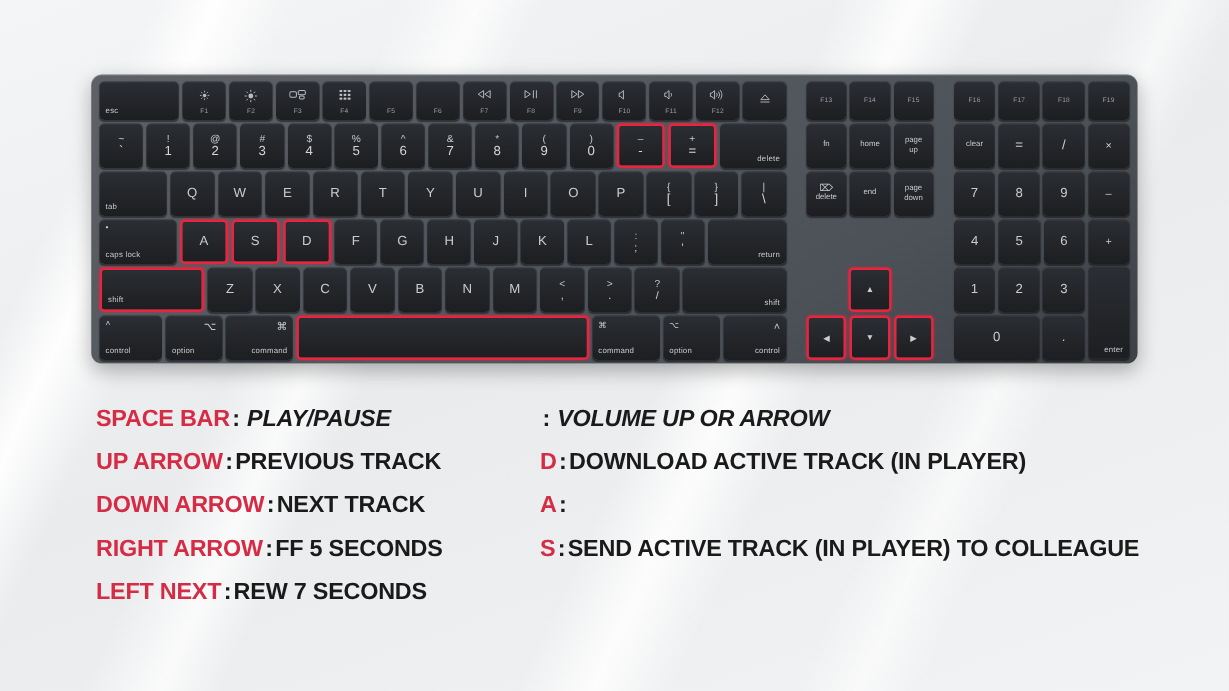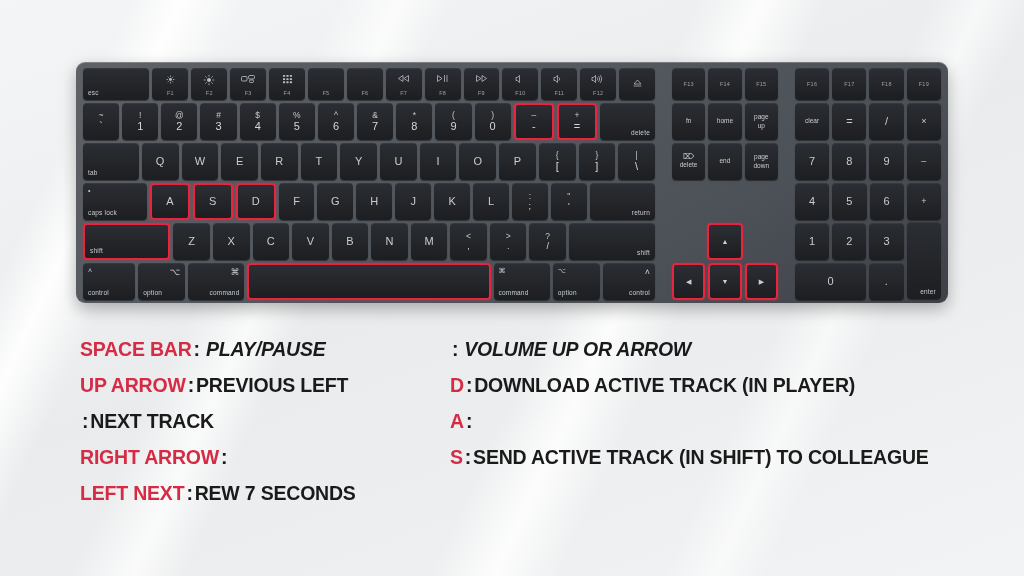--- a/index.html
+++ b/index.html
@@ -695,29 +695,31 @@
 <div id="legend">
   <div class="col left">
     <div class="legend-line pad">
       <span class="k">SPACE BAR</span>
       <span class="sep">:</span>
       <span class="v">PLAY/PAUSE</span>
     </div>
     <div class="legend-line">
       <span class="k">UP ARROW</span>
       <span class="sep">:</span>
-      <span class="v">PREVIOUS LEFT</span>
+      <span class="v">PREVIOUS TRACK</span>
     </div>
     <div class="legend-line">
+      <span class="k">DOWN ARROW</span>
       <span class="sep">:</span>
       <span class="v">NEXT TRACK</span>
     </div>
     <div class="legend-line">
       <span class="k">RIGHT ARROW</span>
       <span class="sep">:</span>
+      <span class="v">FF 5 SECONDS</span>
     </div>
     <div class="legend-line">
       <span class="k">LEFT NEXT</span>
       <span class="sep">:</span>
       <span class="v">REW 7 SECONDS</span>
     </div>
   </div>
 
   <div class="col right">
     <div class="legend-line pad">
@@ -729,16 +731,16 @@
       <span class="sep">:</span>
       <span class="v">DOWNLOAD ACTIVE TRACK (IN PLAYER)</span>
     </div>
     <div class="legend-line">
       <span class="k">A</span>
       <span class="sep">:</span>
     </div>
     <div class="legend-line">
       <span class="k">S</span>
       <span class="sep">:</span>
-      <span class="v">SEND ACTIVE TRACK (IN SHIFT) TO COLLEAGUE</span>
+      <span class="v">SEND ACTIVE TRACK (IN PLAYER) TO COLLEAGUE</span>
     </div>
   </div>
 </div>
 
 </body></html>

